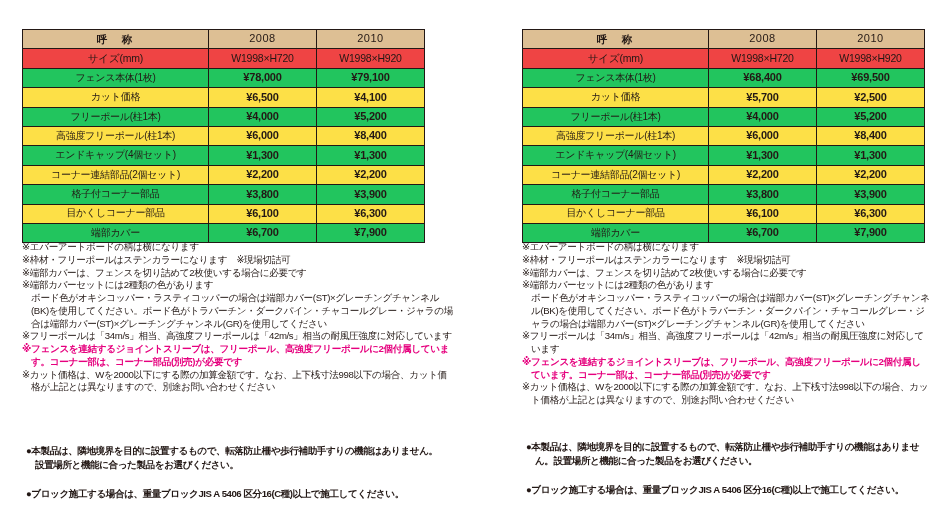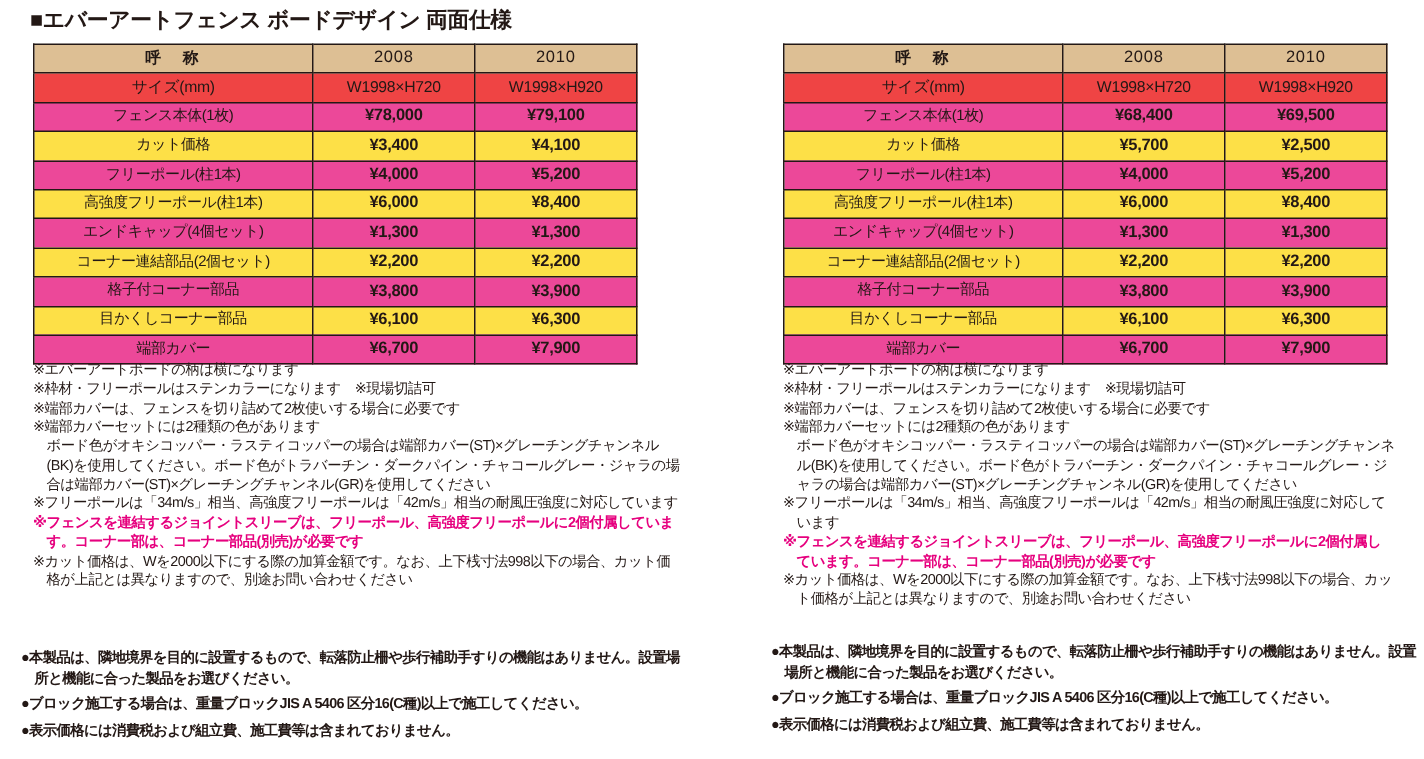--- a/index.html
+++ b/index.html
@@ -43,21 +43,21 @@
     text-align:center;
     vertical-align:middle;
     padding:0 2px;
     font-weight:normal;
     letter-spacing:-0.3px;
     line-height:1.05;
   }
   .tbl tr.hdr td{background:#ddbf94;font-weight:bold;font-size:10.5px;letter-spacing:2px;}
   .tbl tr.hdr td.num{letter-spacing:0.5px;font-weight:normal;font-size:11px;}
   .tbl tr.size td{background:#ef4444;font-size:10.5px;letter-spacing:-0.2px;}
-  .tbl tr.odd td{background:#ec4899;}
+  .tbl tr.odd td{background:#22c55e;}
   .tbl tr.even td{background:#fde047;}
   .tbl td.price{font-weight:bold;font-size:11px;letter-spacing:-0.2px;}
   .tbl td.label{font-size:10px;}
 
   
   .notes{
     position:absolute;left:22px;top:241px;
     width:432px;
     font-size:9.6px;
     line-height:1.33;
@@ -73,29 +73,28 @@
   .bullets{
     position:absolute;left:10px;
     width:452px;
     font-size:9.6px;
     line-height:1.42;
     font-weight:bold;
     letter-spacing:-0.45px;
   }
   .panel.left .bullets{top:428px;}
   .panel.right .bullets{top:424px;left:10px;width:440px;}
-  .bullets p{margin:4px;padding-left:9px;text-indent:-9px;}
+  .bullets p{margin:16px;padding-left:9px;text-indent:-9px;}
 </style>
 </head>
 <body>
 
 <div class="page">
 
   <div class="panel left">
-    <div class="title">■エバーアートフェンス ボードデザイン 両面仕様</div>
     <table class="tbl">
       <colgroup>
           <col class="c1">
           <col class="c2">
           <col class="c3">
         </colgroup>
       <tbody>
           <tr class="hdr">
             <td>呼　称</td>
             <td class="num">2008</td>
@@ -106,21 +105,21 @@
             <td>W1998×H720</td>
             <td>W1998×H920</td>
           </tr>
           <tr class="odd">
             <td class="label">フェンス本体(1枚)</td>
             <td class="price">¥78,000</td>
             <td class="price">¥79,100</td>
           </tr>
           <tr class="even">
             <td class="label">カット価格</td>
-            <td class="price">¥3,400</td>
+            <td class="price">¥6,500</td>
             <td class="price">¥4,100</td>
           </tr>
           <tr class="odd">
             <td class="label">フリーポール(柱1本)</td>
             <td class="price">¥4,000</td>
             <td class="price">¥5,200</td>
           </tr>
           <tr class="even">
             <td class="label">高強度フリーポール(柱1本)</td>
             <td class="price">¥6,000</td>

